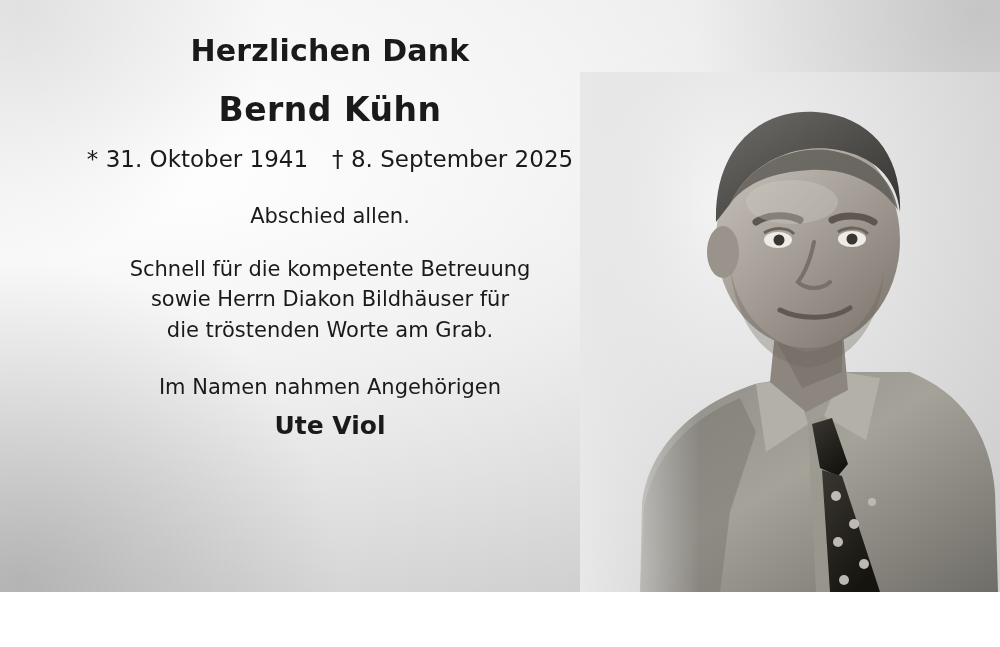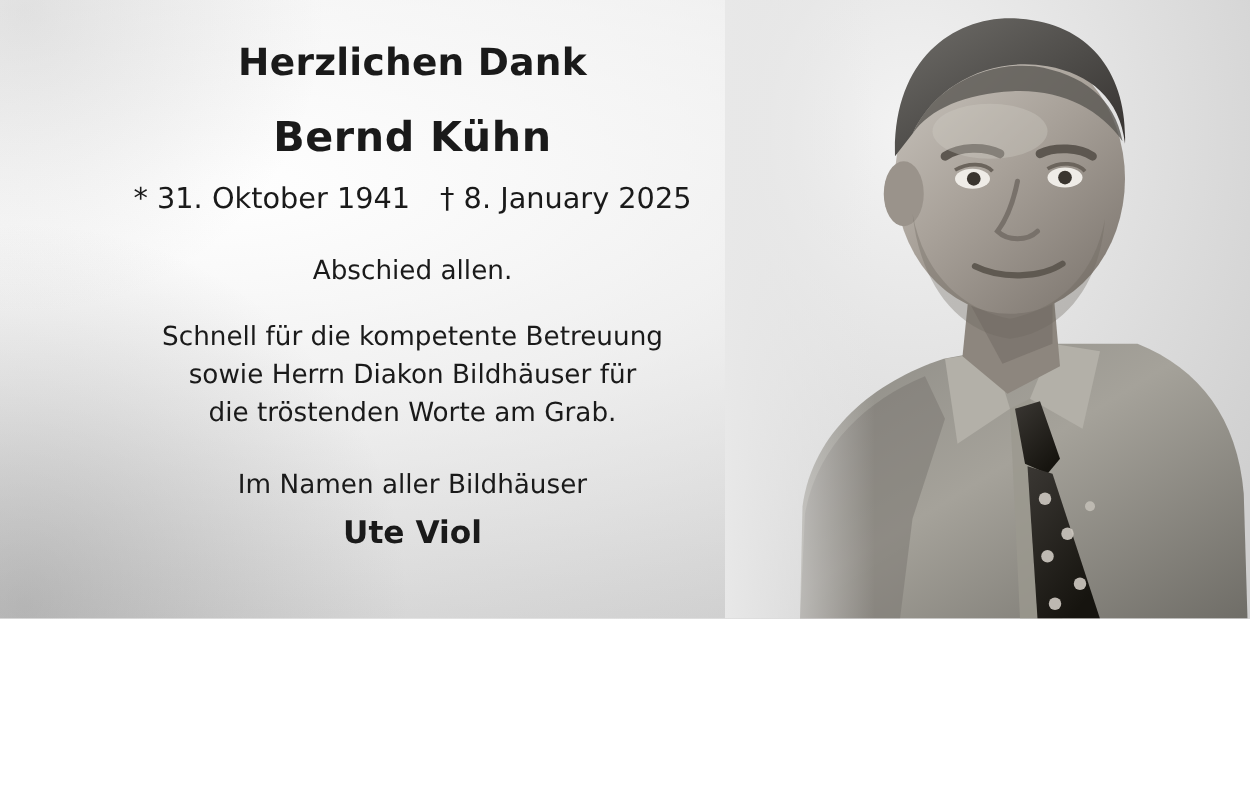--- a/index.html
+++ b/index.html
@@ -6,21 +6,21 @@
     margin: 0;
     padding: 0;
     background: #ffffff;
   }
   body {
     font-family: "DejaVu Sans", sans-serif;
   }
   .notice {
     position: relative;
     width: 1000px;
-    height: 495px;
+    height: 592px;
     overflow: hidden;
     background: linear-gradient(135deg, #f2f2f2 0%, #e6e6e6 35%, #dcdcdc 60%, #cfcfcf 100%);
   }
   
   .backdrop {
     position: absolute;
     inset: 0;
     background:
       radial-gradient(ellipse 120% 90% at 18% 30%, rgba(255,255,255,0.95) 0%, rgba(245,245,245,0.6) 40%, rgba(200,200,200,0.25) 75%, rgba(150,150,150,0.25) 100%),
       linear-gradient(160deg, #fafafa 0%, #e9e9e9 45%, #d2d2d2 100%);
@@ -131,32 +131,32 @@
 
   <div class="text-col">
 
     <div class="thanks-title">Herzlichen Dank</div>
 
 
     <div class="name">Bernd Kühn</div>
 
     <div class="dates">
       <span>* 31. Oktober 1941</span>
-      <span>† 8. January 2025</span>
+      <span>† 8. September 2025</span>
     </div>
 
     <div class="farewell">Abschied allen.</div>
 
     <div class="thanks-body">
       <div>Schnell für die kompetente Betreuung</div>
       <div>sowie Herrn Diakon Bildhäuser für</div>
       <div>die tröstenden Worte am Grab.</div>
     </div>
 
-    <div class="behalf">Im Namen aller Bildhäuser</div>
+    <div class="behalf">Im Namen nahmen Angehörigen</div>
     <div class="signer">Ute Viol</div>
   </div>
 
   <div class="portrait">
     <svg width="420" height="520" viewBox="0 0 420 520" xmlns="http://www.w3.org/2000/svg" aria-hidden="true">
       <defs>
         <linearGradient id="shirtGrad" x1="0" y1="0" x2="1" y2="1">
           <stop offset="0%" stop-color="#8e8c86"></stop>
           <stop offset="45%" stop-color="#a5a29a"></stop>
           <stop offset="100%" stop-color="#6f6d67"></stop>

